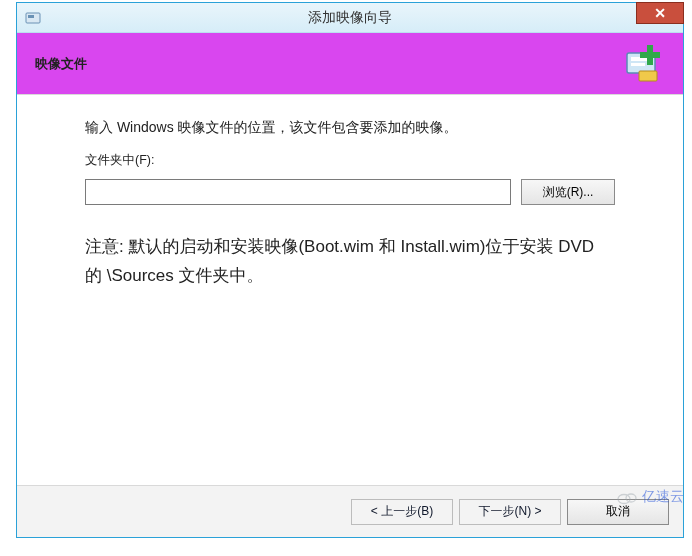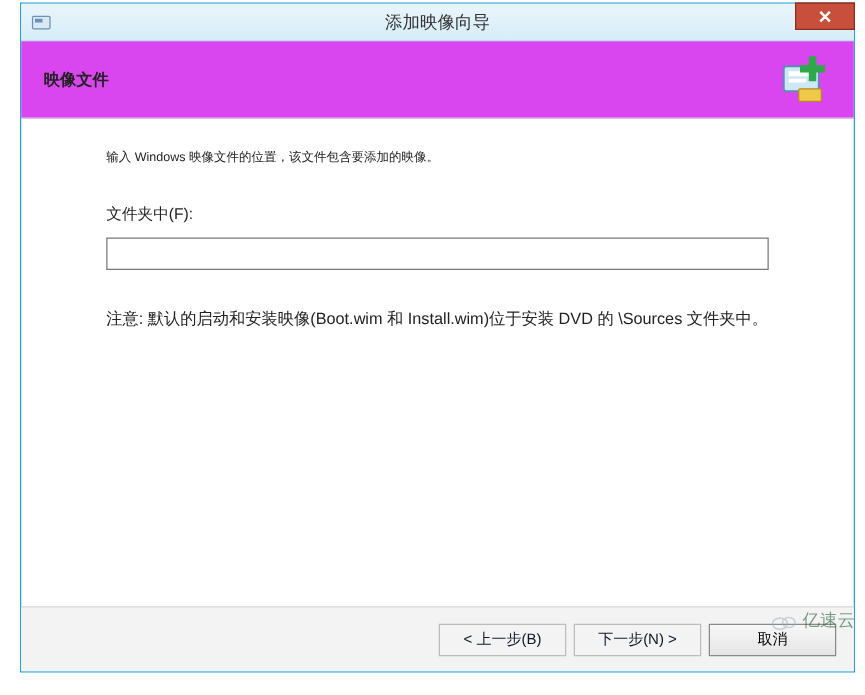--- a/index.html
+++ b/index.html
@@ -76,21 +76,21 @@
     .header-icon {
       position: absolute;
       right: 14px;
       top: 10px;
     }
     .content {
       flex: 1;
       padding: 24px 68px 10px 68px;
       color: #222;
     }
-    .intro { margin-bottom: 30px; font-size: 10px; }
+    .intro { margin-bottom: 15px; font-size: 14px; }
     .field-label { margin-bottom: 10px; font-size: 12.5px; }
     .input-row {
       display: flex;
       gap: 10px;
       align-items: stretch;
       margin-bottom: 28px;
     }
     .text-input {
       flex: 1;
       height: 26px;
@@ -105,21 +105,21 @@
       height: 26px;
       background: linear-gradient(#f7f7f7, #e5e5e5);
       border: 1px solid #8a8a8a;
       font-family: inherit;
       font-size: 12px;
       cursor: pointer;
     }
     .note {
       margin-bottom: 42px;
       line-height: 1.7;
-      font-size: 13px;
+      font-size: 17px;
     }
     .link {
       color: #0a4ac0;
       text-decoration: underline;
       cursor: pointer;
       font-size: 12.5px;
     }
     .footer {
       height: 52px;
       border-top: 1px solid #d9d9d9;
@@ -144,21 +144,21 @@
       border-color: #bcbcbc;
       background: #f3f3f3;
       cursor: default;
     }
     .watermark {
       position: absolute;
       right: 8px;
       bottom: 50px;
       opacity: 0.55;
       font-size: 14px;
-      color: #14532d;
+      color: #1d4ed8;
       display: flex;
       align-items: center;
       gap: 4px;
       pointer-events: none;
     }
     .watermark svg { opacity: 0.8; }
   </style>
 </head>
 <body>
 
@@ -191,20 +191,21 @@
     </span>
   </div>
 
   <div class="content">
     <div class="intro">输入 Windows 映像文件的位置，该文件包含要添加的映像。</div>
 
     <div class="field-label">文件夹中(F):</div>
 
     <div class="input-row">
       <input type="text" class="text-input" value="" style="">
+      <button class="browse-btn">浏览(R)...</button>
     </div>
 
     <div class="note">注意: 默认的启动和安装映像(Boot.wim 和 Install.wim)位于安装 DVD 的 \Sources 文件夹中。</div>
 
   </div>
 
   <div class="footer">
     <button disabled="">&lt; 上一步(B)</button>
     <button disabled="">下一步(N) &gt;</button>
     <button>取消</button>

